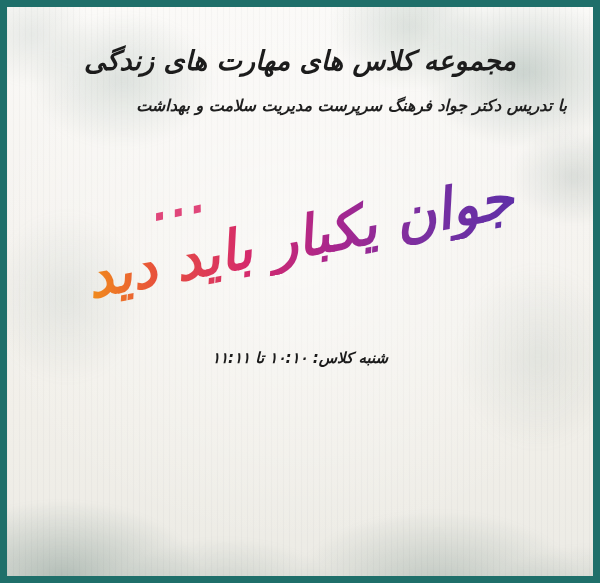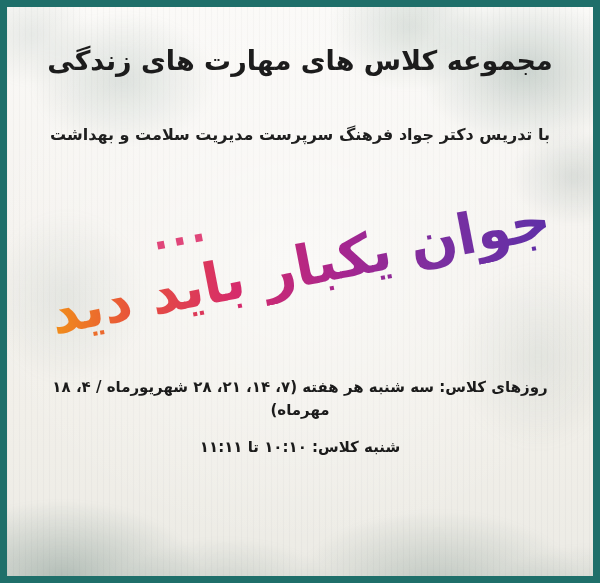--- a/index.html
+++ b/index.html
@@ -15,20 +15,21 @@
   }
 
   .poster {
     position: relative;
     width: 600px;
     height: 583px;
     box-sizing: border-box;
     border: 7px solid #1f6f6a;
     background: #bef264;
     overflow: hidden;
+    font-style: italic;
   }
 
   
   .paper-base {
     position: absolute;
     inset: 0;
     background:
       linear-gradient(90deg, rgba(0,0,0,0.025) 0 1px, rgba(255,255,255,0) 1px 6px),
       linear-gradient(180deg, #fbfaf8 0%, #f5f3ef 38%, #f1efe9 72%, #ecebe5 100%);
     background-size: 6px 100%, 100% 100%;
@@ -118,22 +119,22 @@
     font-size: 27px;
     line-height: 1.45;
     color: #1c1c1c;
     letter-spacing: 0px;
     direction: rtl;
   }
   .title-line.second {
     margin-top: 2px;
   }
   .subtitle {
-    margin-top: 40px;
-    text-align: center;
+    margin-top: 11px;
+    text-align: right;
     font-size: 16px;
     font-weight: bold;
     color: #1f1f1f;
     direction: rtl;
     line-height: 1.6;
   }
 
   
   .headline-wrap {
     flex: 0 0 auto;
@@ -213,19 +214,18 @@
     </div>
 
     <div class="subtitle">با تدریس دکتر جواد فرهنگ سرپرست مدیریت سلامت و بهداشت</div>
 
     <div class="headline-wrap">
       <div class="headline">جوان یکبار باید دید</div>
       <div class="headline-dots">...</div>
     </div>
 
     <div class="details">
-      <div class="detail-row">روزهای کلاس:  سه شنبه هر هفته (۷، ۱۴، ۲۱، ۲۸ شهریورماه / ۴، ۱۸ مهرماه)</div>
       <div class="detail-row">شنبه کلاس:  ۱۰:۱۰ تا ۱۱:۱۱</div>
     </div>
 
     <div class="spacer"></div>
   </div>
 </div>
 
 </body></html>

